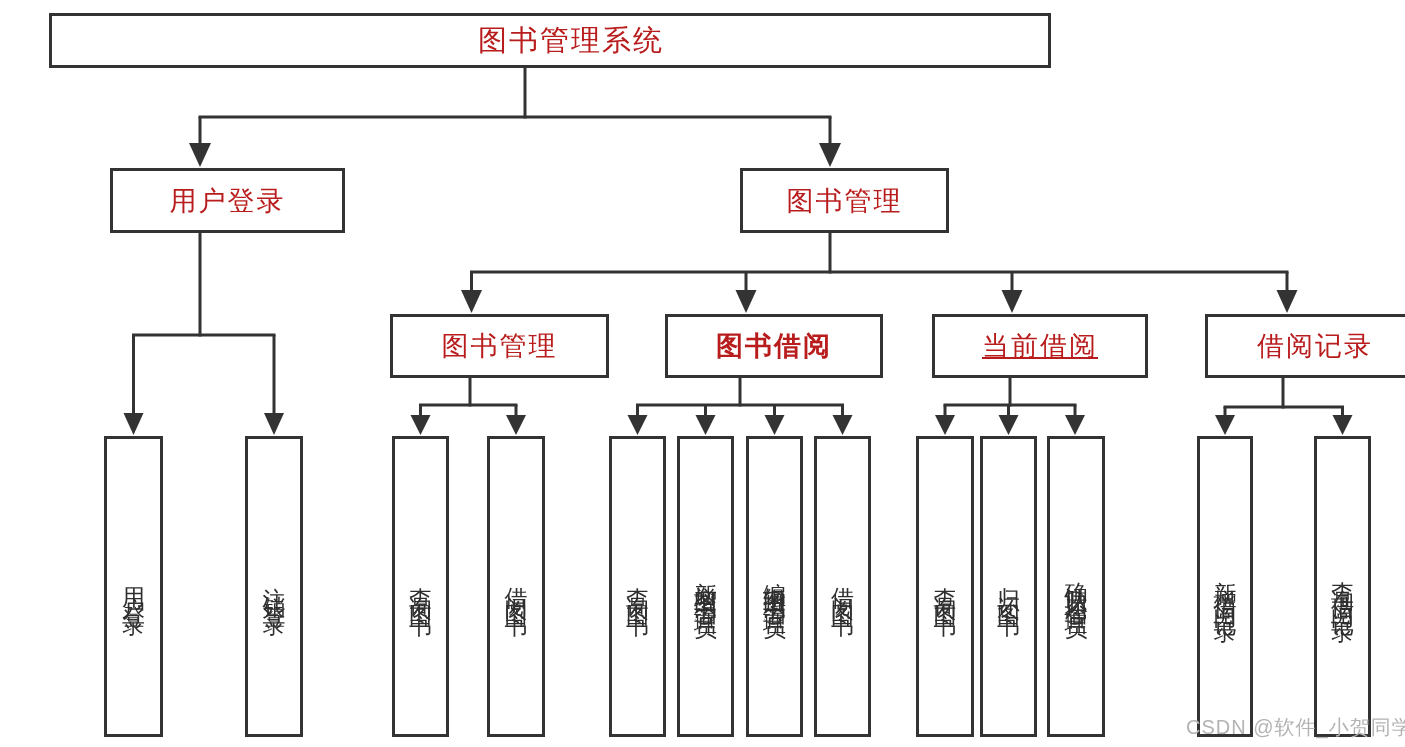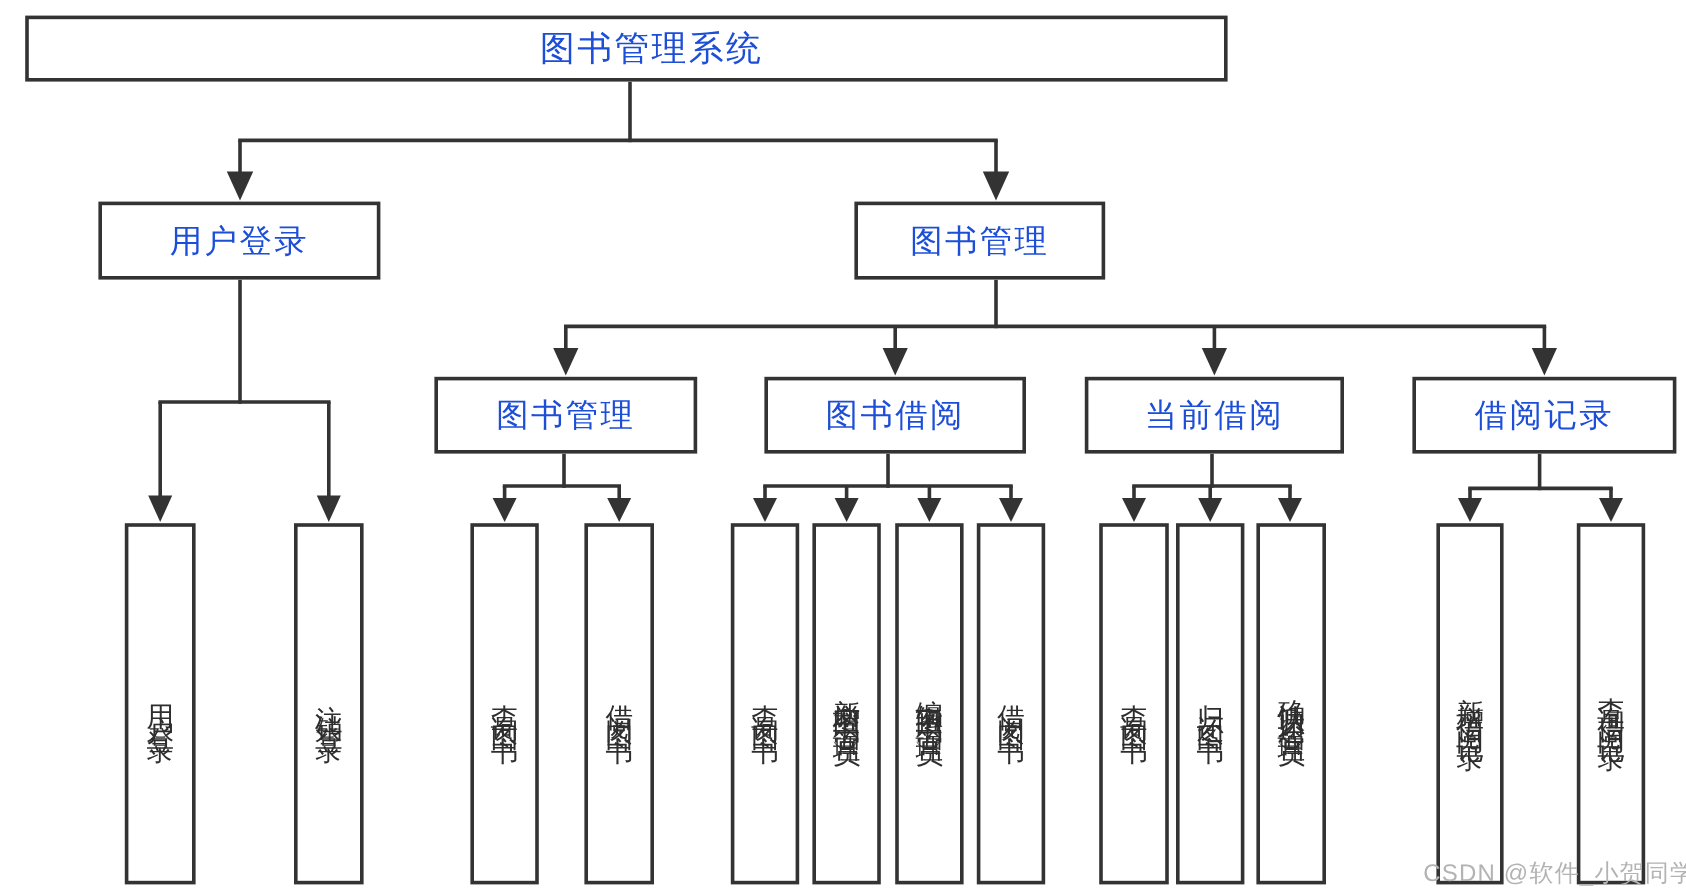--- a/index.html
+++ b/index.html
@@ -16,22 +16,23 @@
   .hbox {
     position: absolute;
     box-sizing: border-box;
     border: 3px solid #333333;
     background: #ffffff;
     display: flex;
     align-items: center;
     justify-content: center;
     font-size: 27px;
     letter-spacing: 2px;
-    color: #1d4ed8;
+    color: #b91c1c;
     z-index: 2;
+    margin-left: 28px;
   }
   .hbox.root { font-size: 29px; }
   .hbox.root .lbl { padding-left: 42px; } 
   .vbox {
     position: absolute;
     box-sizing: border-box;
     top: 436px;
     height: 301px;
     border: 3px solid #333333;
     background: #ffffff;
@@ -152,24 +153,24 @@
   <div class="hbox" style="left:82px; top:168px; width:235px; height:65px;">
     <span>用户登录</span>
   </div>
   <div class="hbox" style="left:712px; top:168px; width:209px; height:65px;">
     <span>图书管理</span>
   </div>
 
   <div class="hbox" style="left:362px; top:314px; width:219px; height:64px;">
     <span>图书管理</span>
   </div>
-  <div class="hbox" style="left:637px; top:314px; width:218px; height:64px;">
+  <div class="hbox" style="left:637px; top:314px; width:218px; height:64px;font-weight:bold;">
     <span>图书借阅</span>
   </div>
-  <div class="hbox" style="left:904px; top:314px; width:216px; height:64px;">
+  <div class="hbox" style="left:904px; top:314px; width:216px; height:64px;text-decoration:underline;">
     <span>当前借阅</span>
   </div>
   <div class="hbox" style="left:1177px; top:314px; width:220px; height:64px;">
     <span>借阅记录</span>
   </div>
 
   <div class="vbox" style="left:104px; width:59px;">
     <span class="vtext">用户登录</span>
   </div>
   <div class="vbox" style="left:245px; width:58px;">

